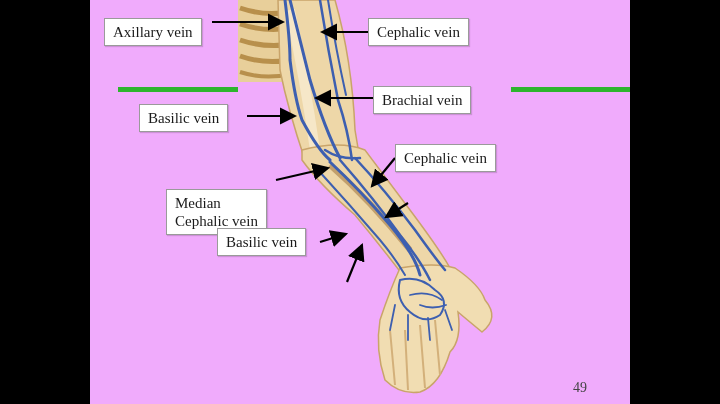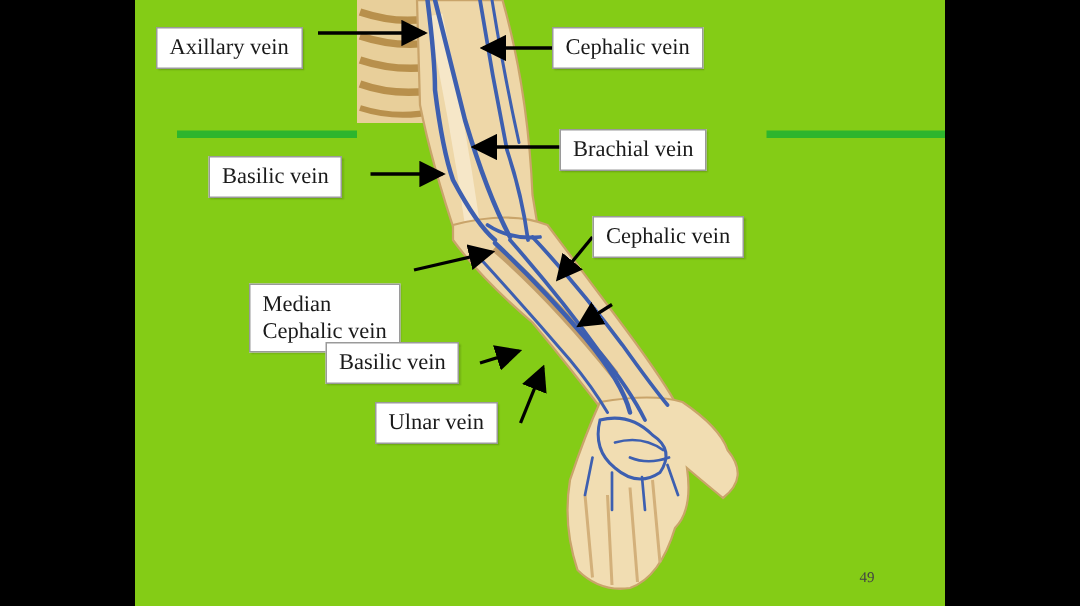--- a/index.html
+++ b/index.html
@@ -1,32 +1,32 @@
 <!DOCTYPE html>
 <html><head>
   <meta charset="utf-8">
   <style>
     html, body { margin: 0; padding: 0; }
     body {
       width: 720px; height: 404px; background: #000000; position: relative; overflow: hidden;
       font-family: "Liberation Serif", "DejaVu Serif", serif;
     }
     .slide {
-      position: absolute; left: 90px; top: 0; width: 540px; height: 404px; background: #84cc16;
+      position: absolute; left: 90px; top: 0; width: 540px; height: 404px; background: #f0abfc;
       overflow: hidden;
     }
     .illustration { position: absolute; left: 0; top: 0; width: 540px; height: 404px; }
     .green-bar { position: absolute; height: 5px; background: #2db52d; }
     .label {
       position: absolute; background: #ffffff; border: 1px solid #9a9a9a;
       box-shadow: 1px 1px 1px rgba(0,0,0,0.15);
       color: #1a1a1a; font-size: 15px; line-height: 18px; padding: 4px 8px; white-space: nowrap;
     }
     .label .line { display: block; }
-    .page-num { position: absolute; font-size: 10px; color: #444; }
+    .page-num { position: absolute; font-size: 14px; color: #444; }
   </style>
 </head>
 <body>
 
 <div class="slide">
 
   <svg class="illustration" viewBox="0 0 540 404" xmlns="http://www.w3.org/2000/svg">
 
     <g>
       <rect x="148" y="0" width="72" height="82" fill="#e8cf9a"></rect>
@@ -98,18 +98,15 @@
   <div class="label" style="left:76px; top:157px;margin-top:32px;">
     <span class="line">Median</span>
     <span class="line">Cephalic  vein</span>
   </div>
   <div class="label" style="left:305px; top:144px;">
     <span>Cephalic vein</span>
   </div>
   <div class="label" style="left:127px; top:228px;">
     <span>Basilic vein</span>
   </div>
-  <div class="label" style="left:160px; top:268px;">
-    <span>Ulnar vein</span>
-  </div>
 
   <div class="page-num" style="left:483px; top:380px;">49</div>
 </div>
 
 </body></html>

